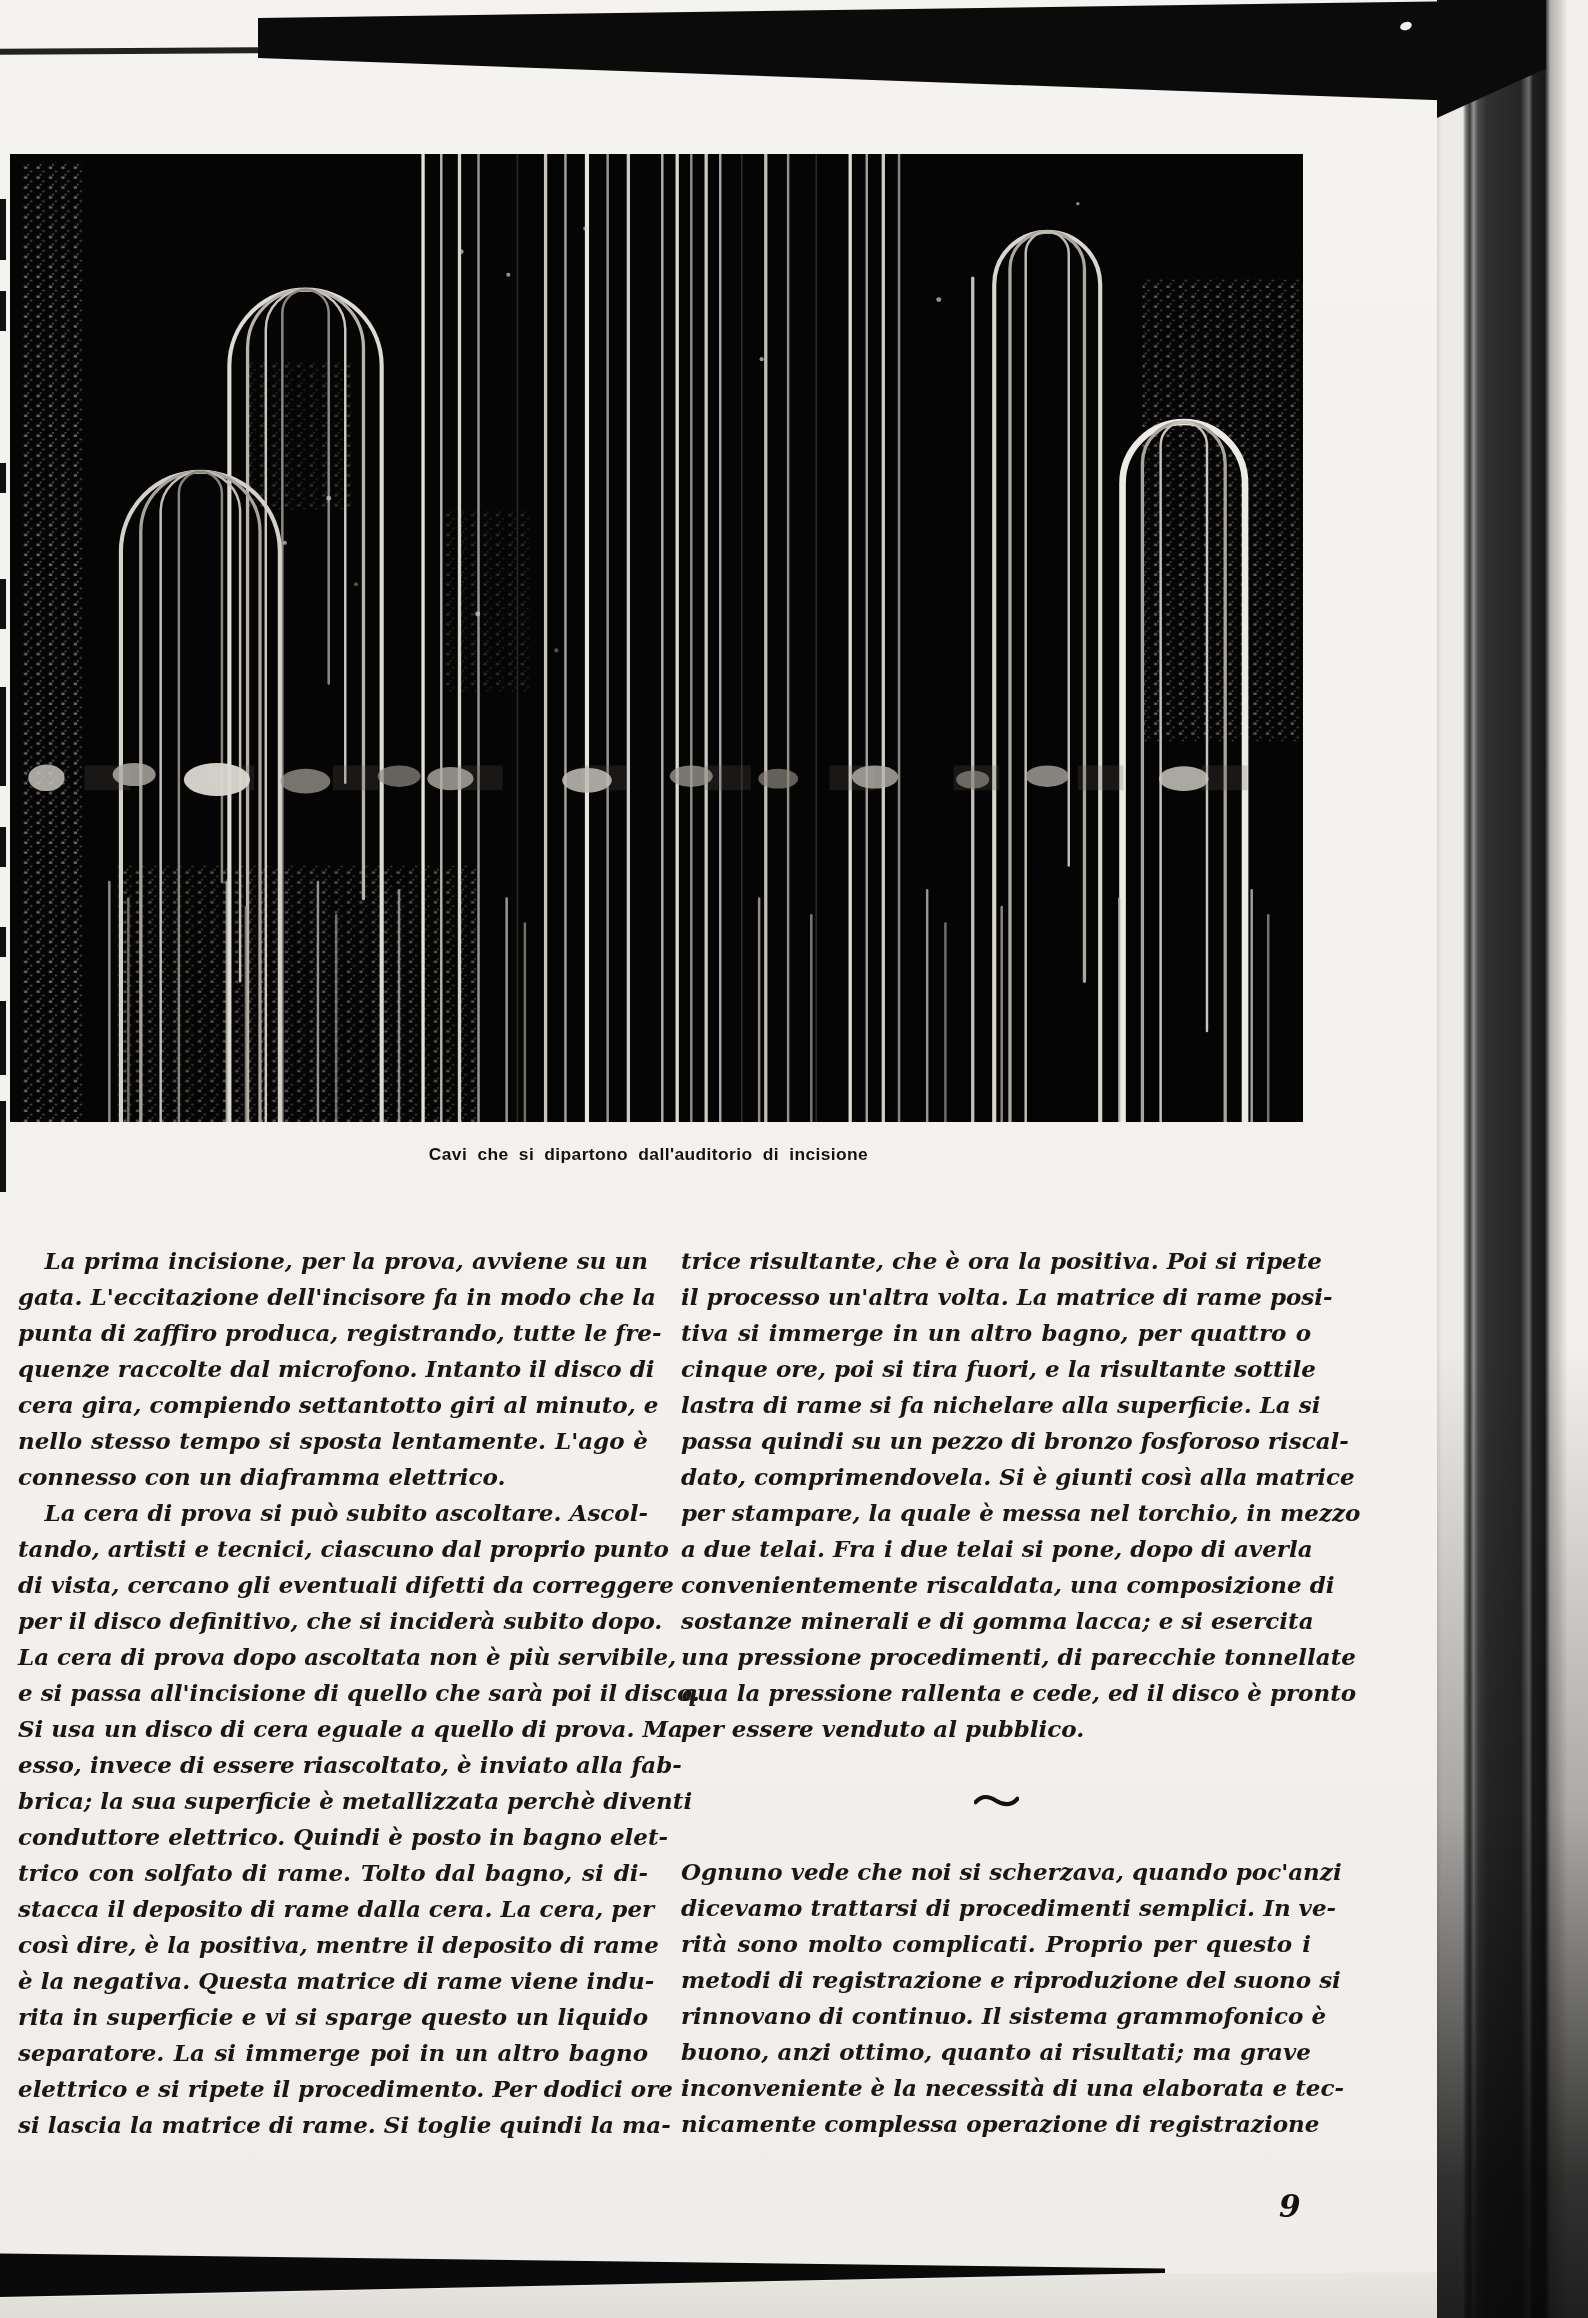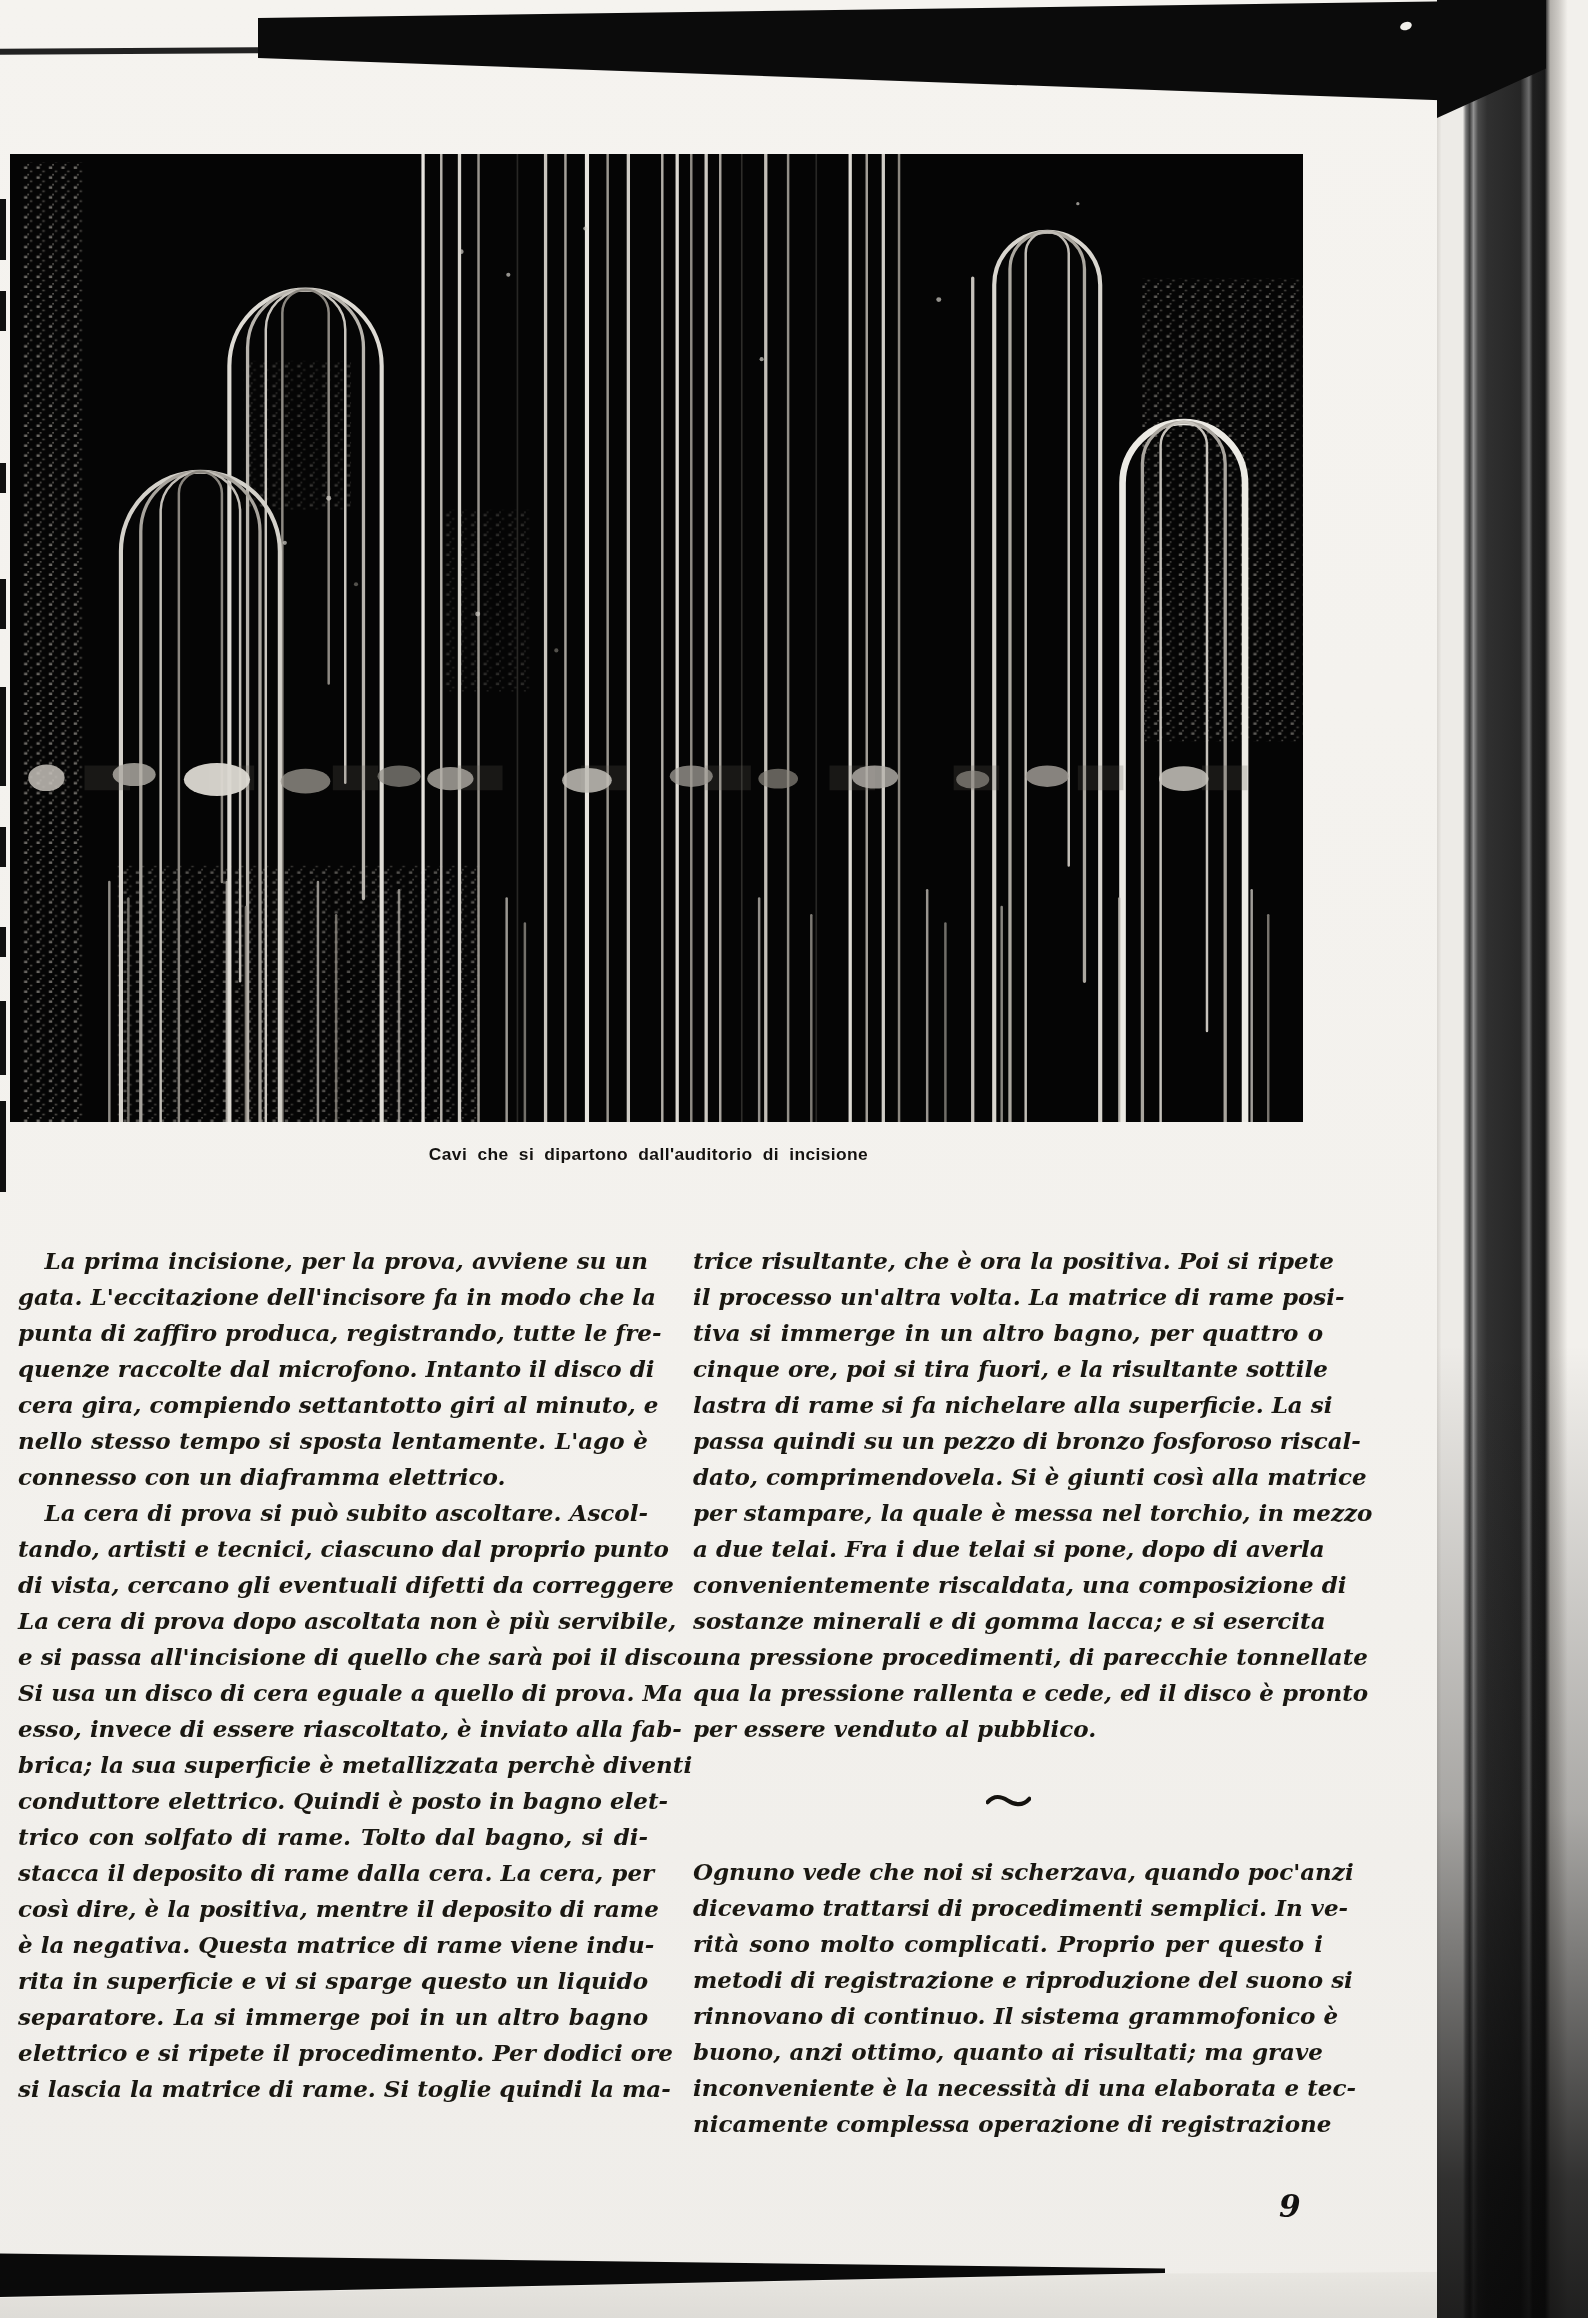--- a/index.html
+++ b/index.html
@@ -38,21 +38,21 @@
     clip-path:polygon(0 6.6px,100% 21.5px,100% 26px,0 50px);}
   .sliver{position:absolute;left:0;width:5.8px;background:#101010;}
   
   .photo{position:absolute;left:10px;top:154px;width:1293px;height:968px;background:var(--photo_black);}
   .photo svg{display:block;width:100%;height:100%;}
   
   .caption{position:absolute;left:2px;top:1144px;width:1293px;text-align:center;
     font-family:"Liberation Sans",sans-serif;font-weight:700;font-size:17.4px;
     letter-spacing:0.4px;word-spacing:5px;color:var(--caption_ink);}
   
-  .columns{position:absolute;left:18px;top:1243px;width:1293px;display:flex;gap:45px;}
+  .columns{position:absolute;left:18px;top:1243px;width:1293px;display:flex;gap:33px;}
   .col{width:630px;color:var(--ink);font-style:italic;font-weight:700;}
   .line{height:36px;line-height:36px;font-size:23px;white-space:nowrap;
     text-align:justify;text-align-last:justify;}
   .line.end{text-align-last:left;}
   .line.indent{text-indent:26.5px;}
   .ornament{height:107px;display:flex;align-items:center;justify-content:center;}
   .pagenum{position:absolute;left:1279px;top:2188px;font-style:italic;font-weight:700;
     font-size:31px;color:#121110;}
 </style>
 </head>
@@ -198,20 +198,21 @@
       <div class="line indent">La prima incisione, per la prova, avviene su un</div>
       <div class="line">gata. L'eccitazione dell'incisore fa in modo che la</div>
       <div class="line">punta di zaffiro produca, registrando, tutte le fre-</div>
       <div class="line">quenze raccolte dal microfono. Intanto il disco di</div>
       <div class="line">cera gira, compiendo settantotto giri al minuto, e</div>
       <div class="line">nello stesso tempo si sposta lentamente. L'ago è</div>
       <div class="line end">connesso con un diaframma elettrico.</div>
       <div class="line indent">La cera di prova si può subito ascoltare. Ascol-</div>
       <div class="line">tando, artisti e tecnici, ciascuno dal proprio punto</div>
       <div class="line">di vista, cercano gli eventuali difetti da correggere</div>
+      <div class="line">per il disco definitivo, che si inciderà subito dopo.</div>
       <div class="line">La cera di prova dopo ascoltata non è più servibile,</div>
       <div class="line">e si passa all'incisione di quello che sarà poi il disco.</div>
       <div class="line">Si usa un disco di cera eguale a quello di prova. Ma</div>
       <div class="line">esso, invece di essere riascoltato, è inviato alla fab-</div>
       <div class="line">brica; la sua superficie è metallizzata perchè diventi</div>
       <div class="line">conduttore elettrico. Quindi è posto in bagno elet-</div>
       <div class="line">trico con solfato di rame. Tolto dal bagno, si di-</div>
       <div class="line">stacca il deposito di rame dalla cera. La cera, per</div>
       <div class="line">così dire, è la positiva, mentre il deposito di rame</div>
       <div class="line">è la negativa. Questa matrice di rame viene indu-</div>

